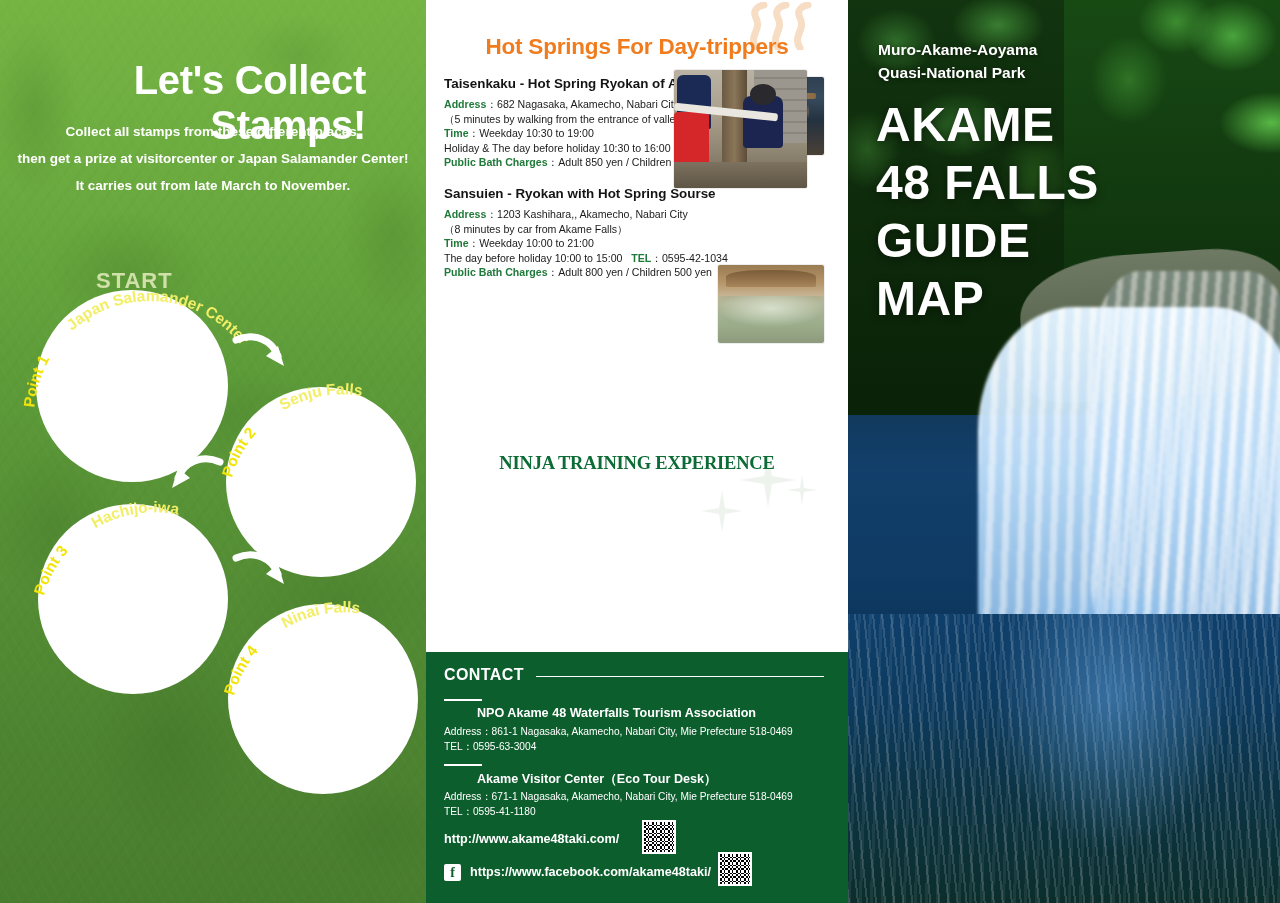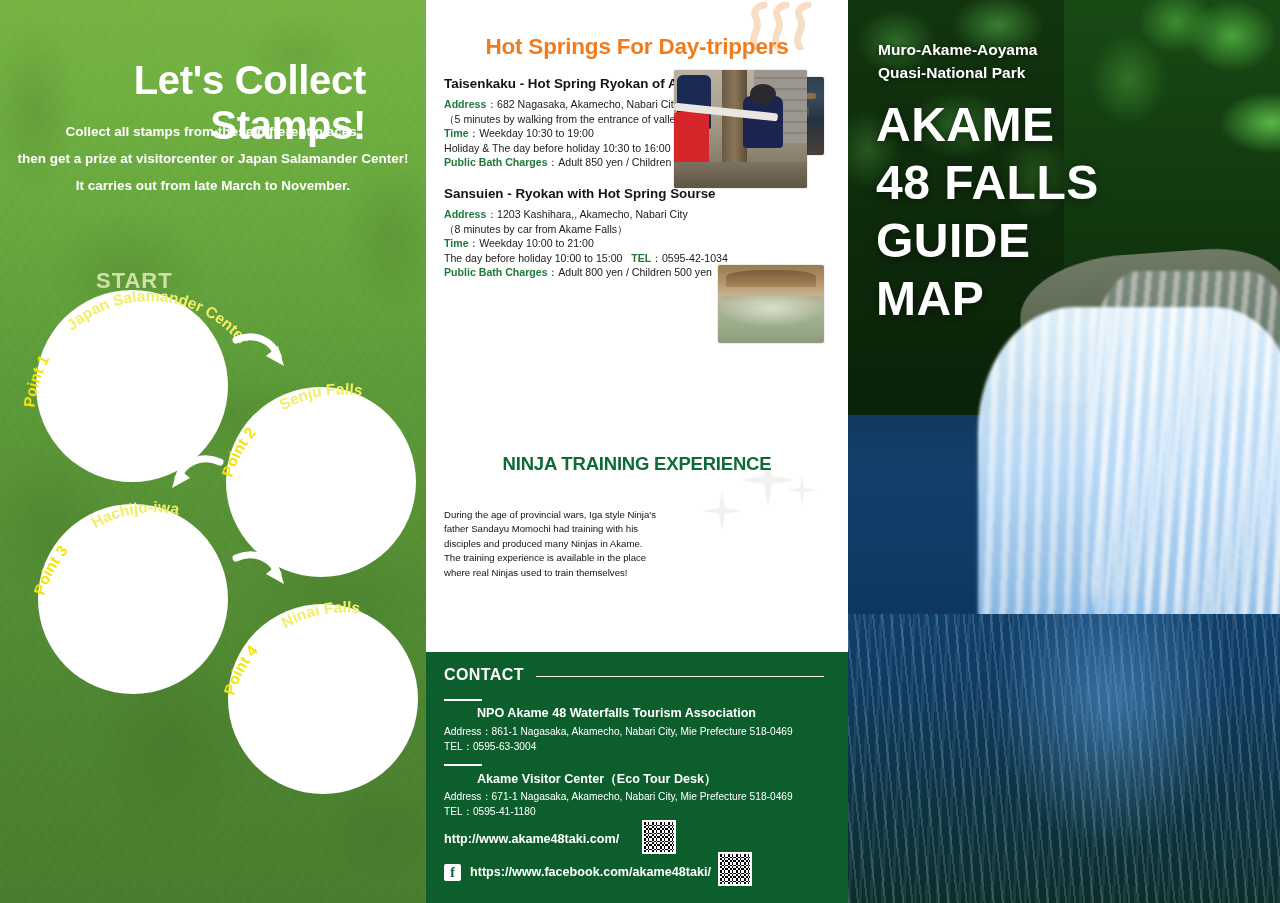--- a/index.html
+++ b/index.html
@@ -60,21 +60,21 @@
       background:linear-gradient(90deg,#8a6a44,#b08a58,#8a6a44); border-radius:2px; }
   .ph-day { background:linear-gradient(180deg,#9a7c52 0%,#b59468 22%,#cfc3a6 48%,#9fb08c 74%,#8d9a7c 100%); position:relative; }
   .ph-day:before { content:""; position:absolute; left:0; top:40%; width:100%; height:40%;
       background:radial-gradient(ellipse at 50% 40%, rgba(215,225,205,.95), rgba(150,170,140,.5) 72%, transparent); }
   .ph-day:after { content:""; position:absolute; left:8%; top:6%; width:84%; height:22%;
       background:linear-gradient(180deg,#7a5c38,#a8855a); border-radius:40% 40% 6% 6%; }
 
   
   .ninja-stars { position:absolute; pointer-events:none; }
   .nj-title { position:absolute; left:0; width:422px; text-align:center;
-      color:#0d6b35; font-size:18.5px; font-weight:bold; line-height:23px; letter-spacing:-.2px; }
+      color:#0d6b35; font-size:18.5px; font-weight:bold; line-height:23px; letter-spacing:-.2px;font-family:Liberation Serif, serif; }
   .nj-body { position:absolute; left:18px; width:215px; font-size:9.6px; color:#111; line-height:14.4px; }
   .nj-photo { position:absolute; left:248px; top:70px; width:133px; height:118px; overflow:hidden; border-radius:2px;
       background:linear-gradient(180deg,#b9b2a4 0%,#a99e8c 40%,#8e8472 70%,#6d6352 100%); box-shadow:0 0 0 1px rgba(0,0,0,.07); }
   .nj-photo .trunk { position:absolute; left:36%; top:0; width:19%; height:100%;
       background:linear-gradient(90deg,#6b5a44,#8a7558,#5c4c38); }
   .nj-photo .kidA { position:absolute; left:2%; top:4%; width:26%; height:46%; background:#1b2a55; border-radius:6px 6px 2px 2px; }
   .nj-photo .kidA2 { position:absolute; left:0%; top:36%; width:26%; height:48%; background:#d5262a; border-radius:4px; }
   .nj-photo .kidB { position:absolute; left:52%; top:22%; width:30%; height:44%; background:#1b2550; border-radius:8px 8px 4px 4px; }
   .nj-photo .head { position:absolute; left:57%; top:12%; width:20%; height:18%; background:#2a2a2e; border-radius:50%; }
   .nj-photo .bar { position:absolute; left:0; top:32%; width:78%; height:7%; background:#e9e7e0; border-radius:3px; transform:rotate(6deg); }
@@ -266,21 +266,20 @@
           <path d="M46,44 L49,62 L67,65 L49,68 L46,86 L43,68 L25,65 L43,62 Z"></path>
           <path d="M126,28 L128,42 L142,44 L128,46 L126,60 L124,46 L110,44 L124,42 Z"></path>
         </g>
       </svg>
     </div>
 
     <div class="nj-title" style="top:452px;">
       <div>NINJA TRAINING EXPERIENCE</div>
     </div>
 
-    <div class="nj-body" style="top:508px;">During the age of provincial wars, Iga style Ninja's father Sandayu Momochi had training with his disciples and produced many Ninjas in Akame. The training experience is available in the place where real Ninjas used to train themselves!</div>
 
     <div class="nj-photo">
       <div class="wall"></div>
       <div class="trunk"></div>
       <div class="kidA"></div>
       <div class="kidA2"></div>
       <div class="kidB"></div>
       <div class="head"></div>
       <div class="bar"></div>
       <div class="ground"></div>

